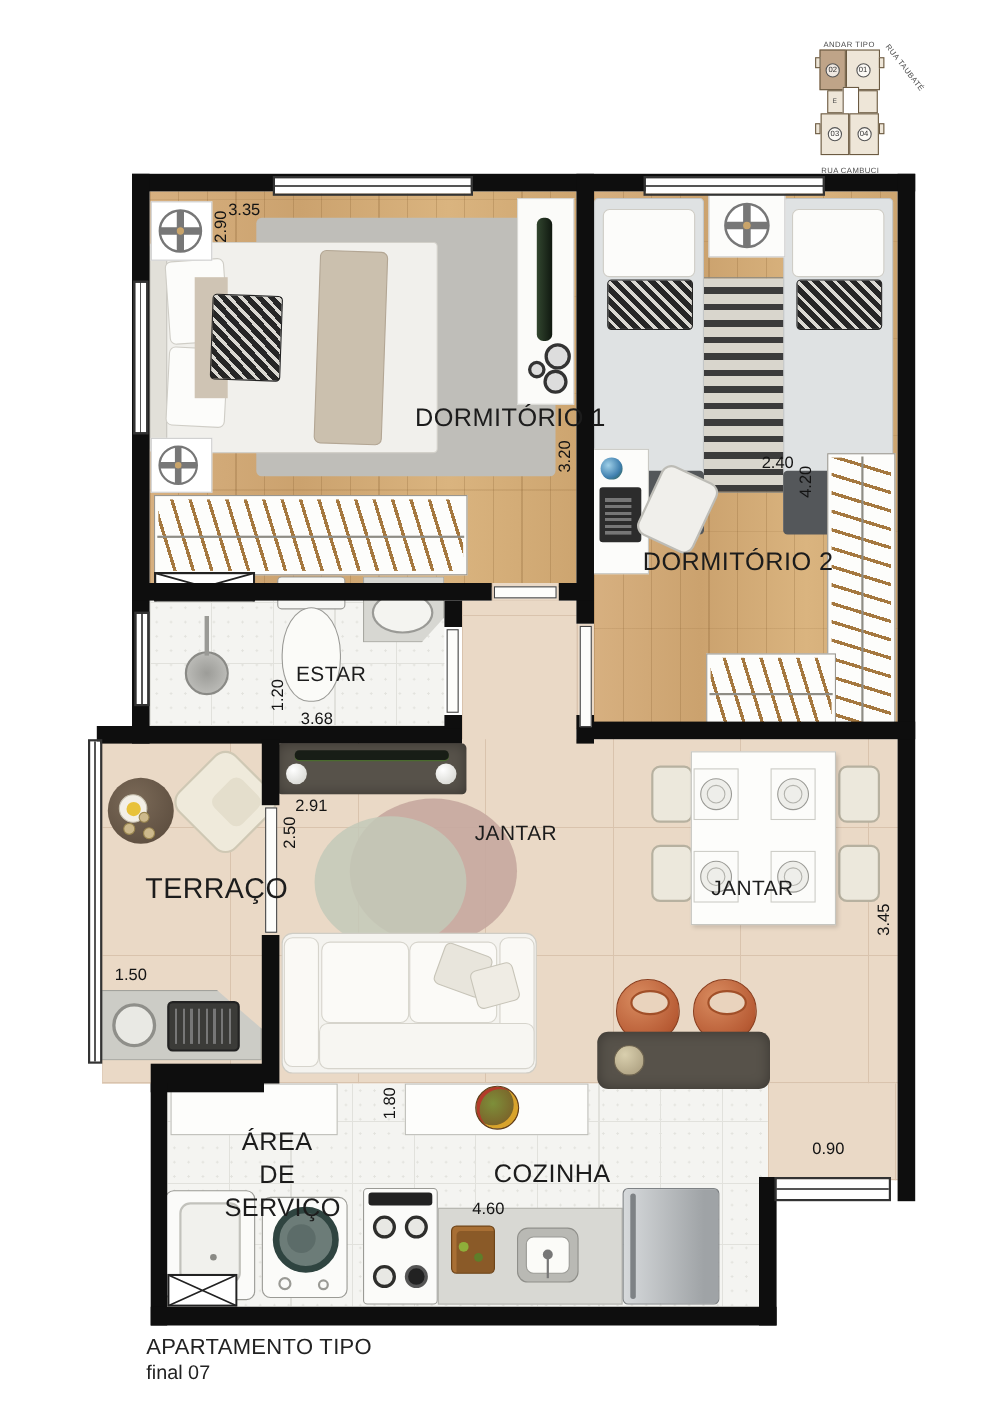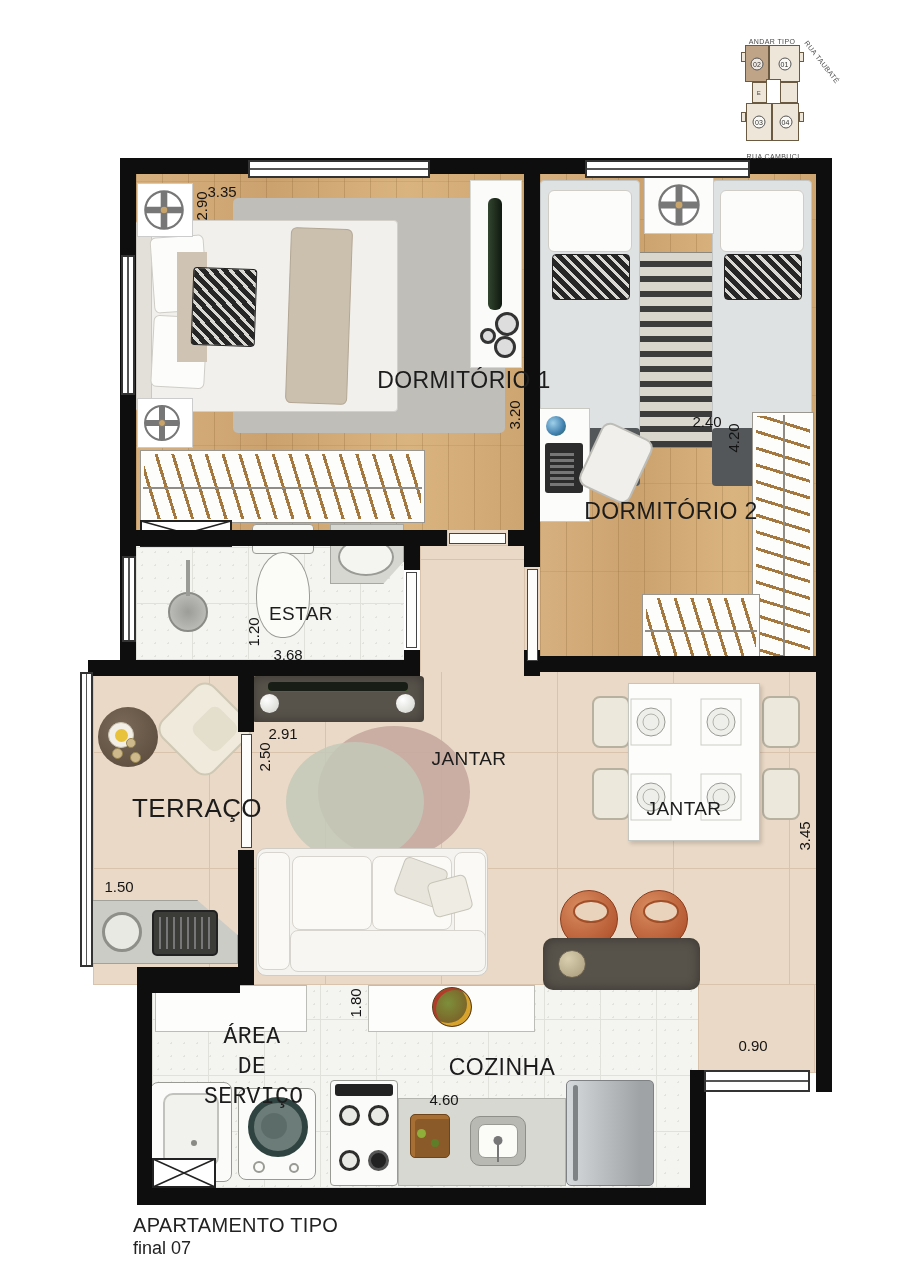--- a/index.html
+++ b/index.html
@@ -17,21 +17,21 @@
       repeating-linear-gradient(90deg,#d9c3ad 0 1px, transparent 1px 116px),
       #ead9c6; }
   .tile { background:
       radial-gradient(#e3e3de 1px, transparent 1px),
       repeating-linear-gradient(0deg,#e1e1dc 0 1px, transparent 1px 56px),
       repeating-linear-gradient(90deg,#e1e1dc 0 1px, transparent 1px 56px),
       #f4f4f1;
       background-size:13px 13px,auto,auto,auto; }
   
   .lbl { position:absolute; transform:translate(-50%,-50%); font-size:23px; color:#1c1c1c; letter-spacing:.4px; white-space:nowrap; }
-  .lbl.wrap { white-space:normal; width:96px; text-align:center; line-height:1.3;font-family:Liberation Mono, monospace; }
+  .lbl.wrap { white-space:normal; width:96px; text-align:center; line-height:1.3; }
   .dim { position:absolute; transform:translate(-50%,-50%); font-size:15px; color:#141414; white-space:nowrap; }
   .dim.v { transform:translate(-50%,-50%) rotate(-90deg); }
   
   .win { position:absolute; background:linear-gradient(to bottom,#fff 0 42%,#555 42% 56%,#fff 56%); border:2px solid #333; }
   .win.v { background:linear-gradient(to right,#fff 0 42%,#555 42% 56%,#fff 56%); }
   .door { position:absolute; background:#fdfdfb; border:1.5px solid #444; }
   
   .bedbase { background:#f1f0ec; border:1px solid #d2d0c9; border-radius:4px; }
   .pillow { background:#fcfcfa; border:1px solid #cfcdc6; border-radius:6px; }
   .chevron { background:repeating-linear-gradient(45deg,#262626 0 5px,#dad8d2 5px 8px); border:1px solid #222; border-radius:4px; }

